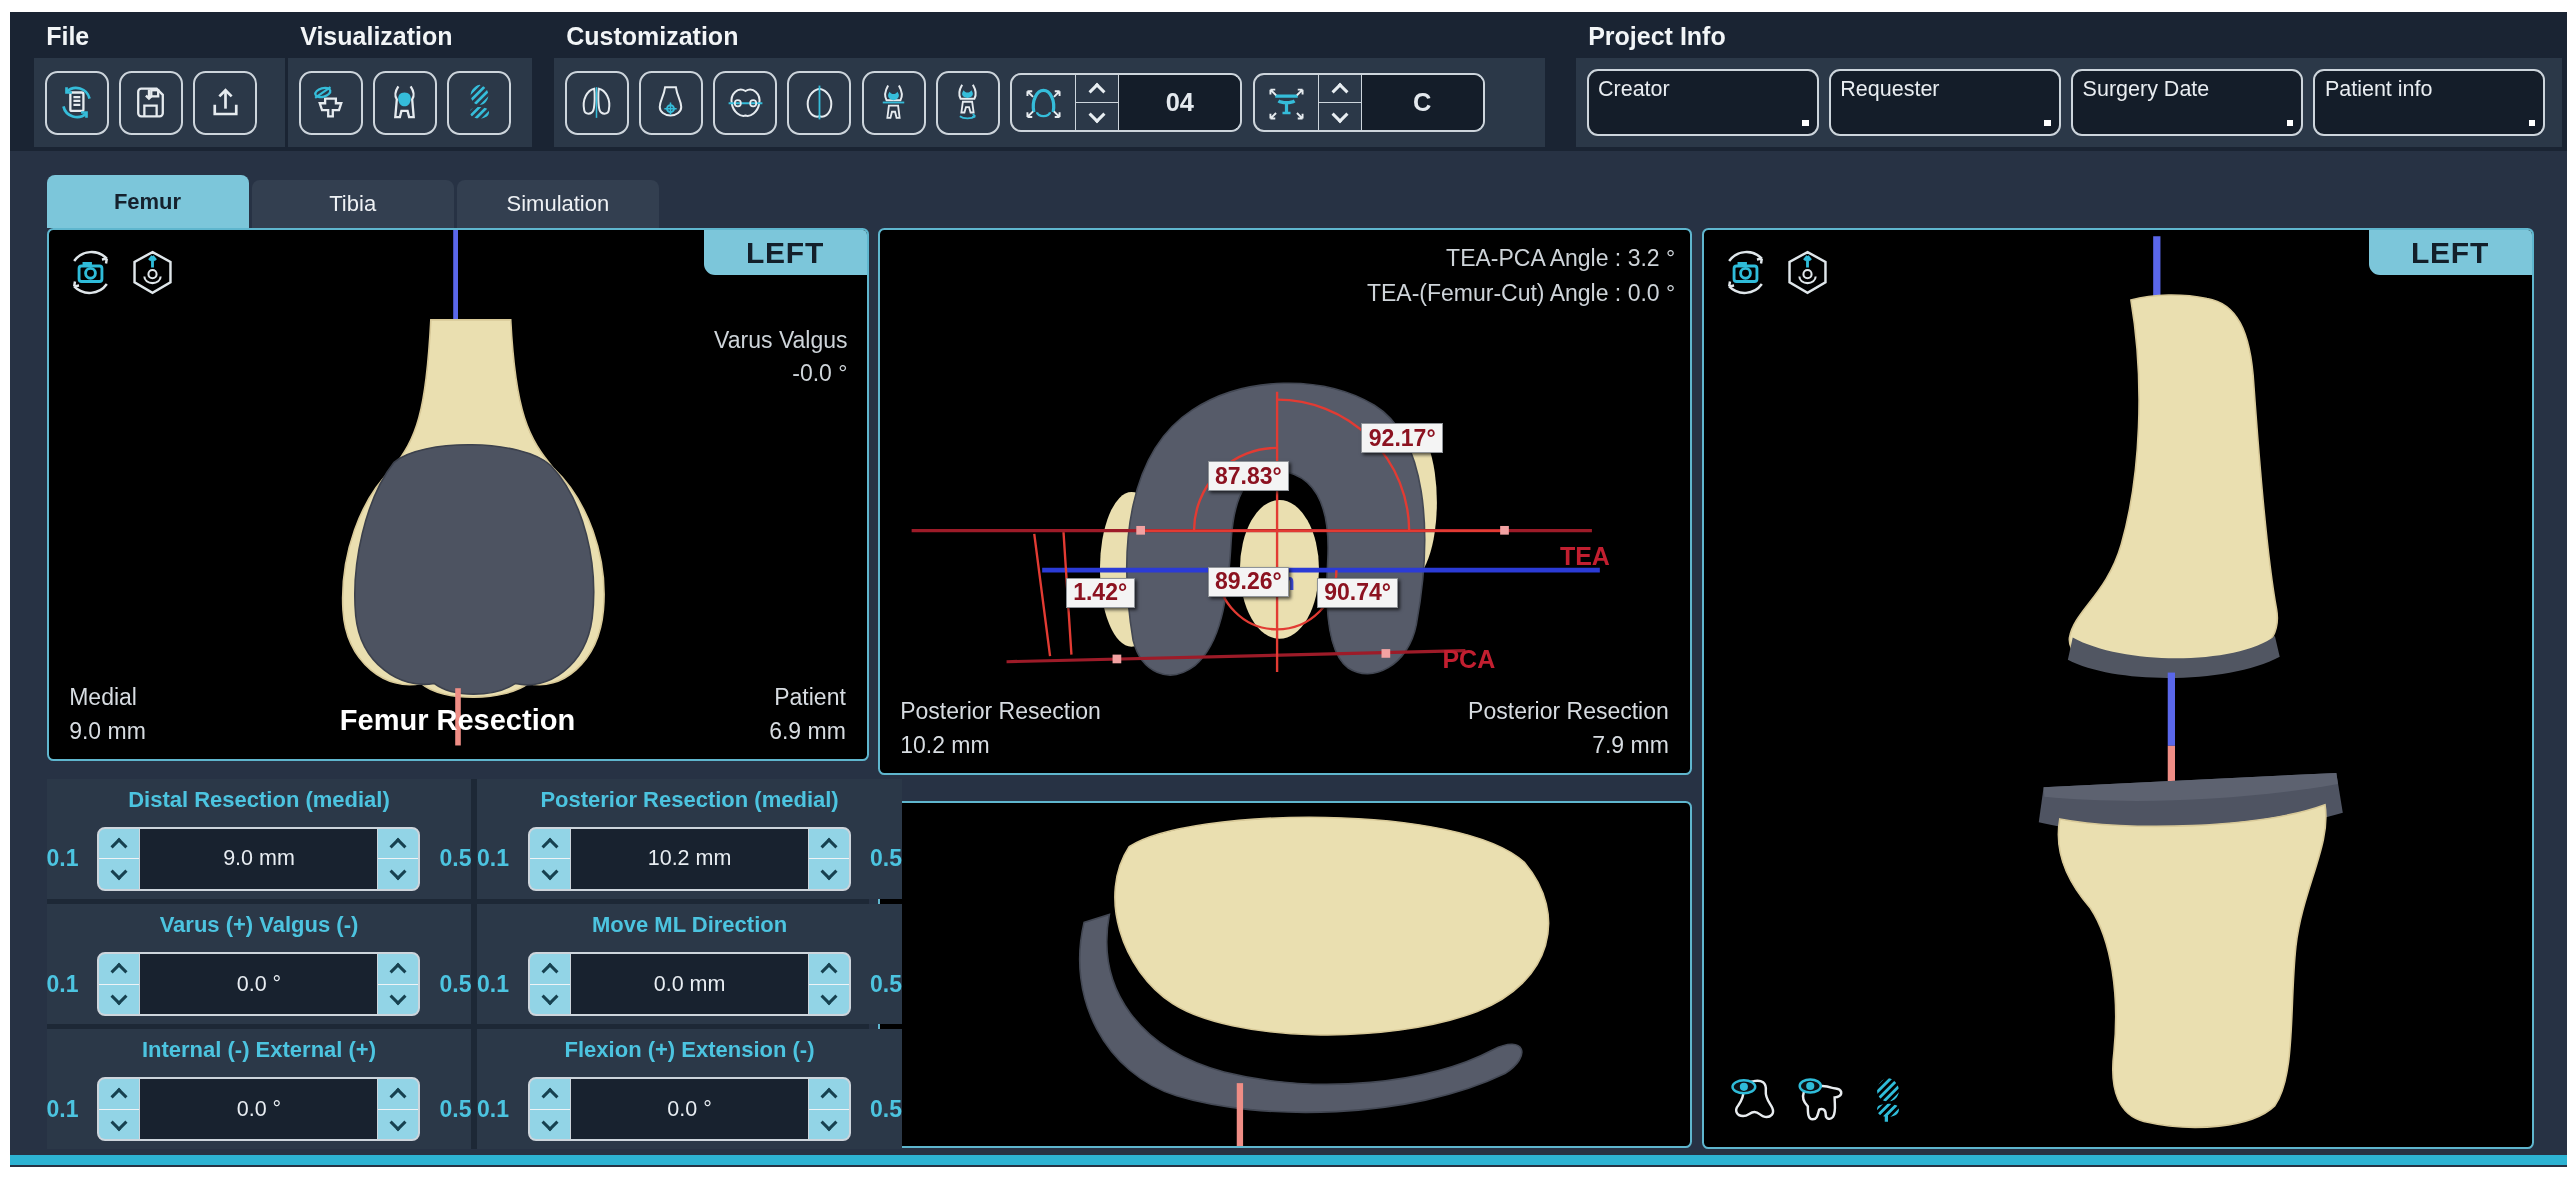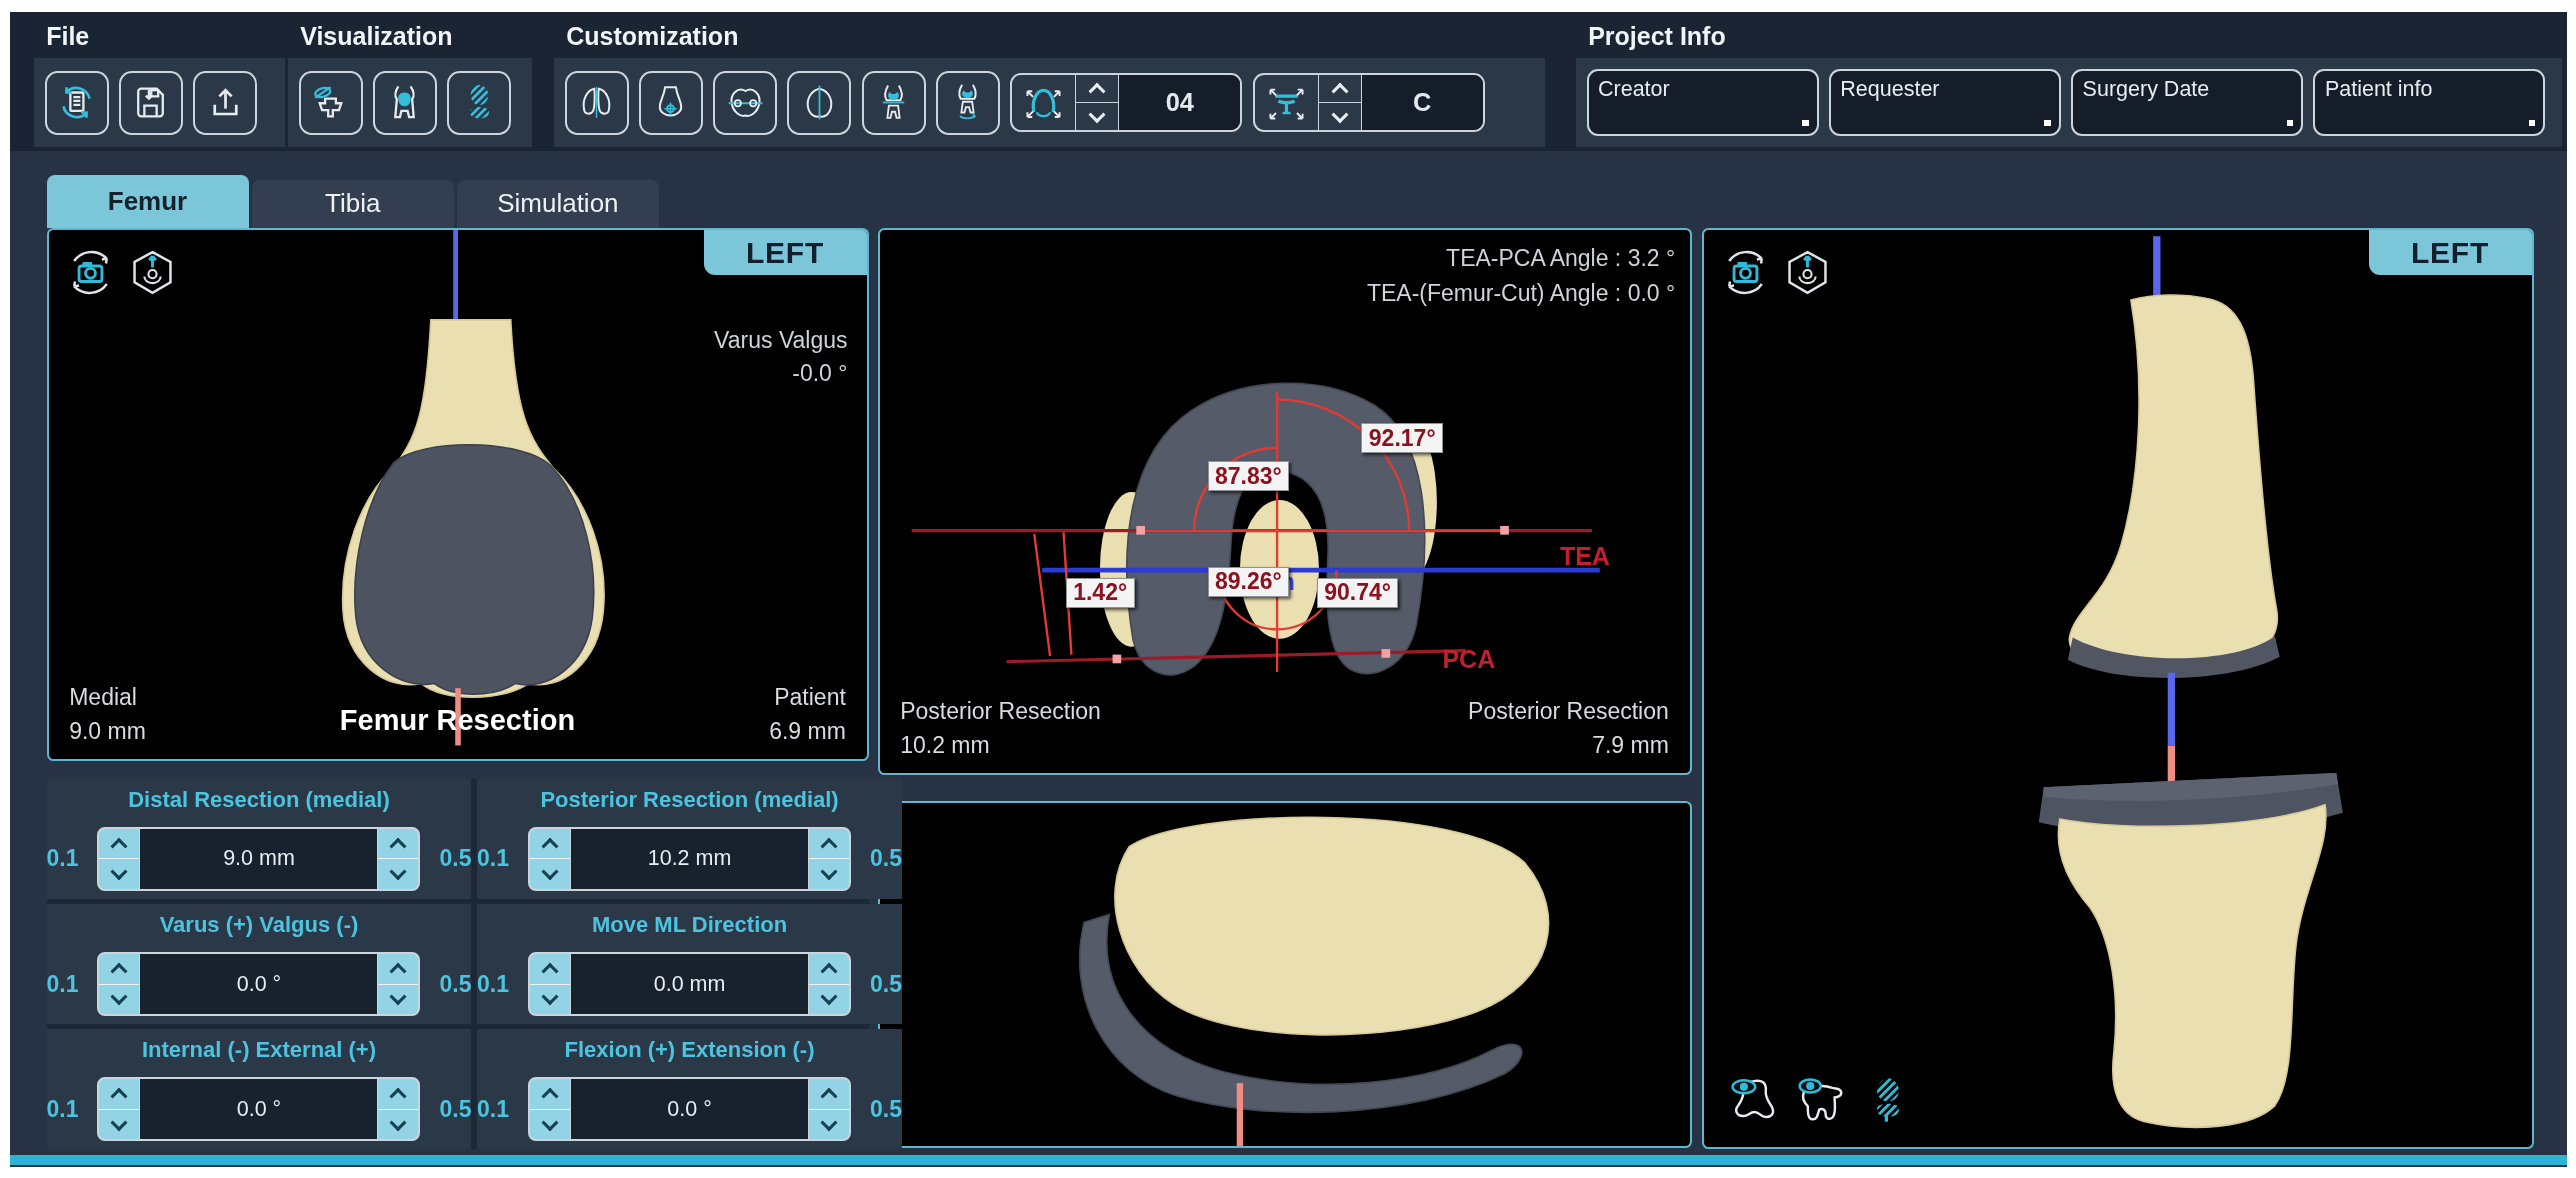--- a/index.html
+++ b/index.html
@@ -27,21 +27,21 @@
   .chev{width:12px;height:12px;border-top:3.2px solid #e8eef2;border-left:3.2px solid #e8eef2;display:inline-block;}
   .chev.dark{border-color:#174150;}
   .chev.up{transform:rotate(45deg) translate(1.6px,1.6px);}
   .chev.down{transform:rotate(225deg) translate(1.6px,1.6px);}
   .pi-field{width:232px;height:67px;border:2.4px solid #cdd5dc;border-radius:11px;background:#141d29;position:relative;flex:0 0 auto;}
   .pi-label{position:absolute;left:9.5px;top:6.4px;color:#e9edf1;font-size:21.5px;}
   .pi-handle{position:absolute;right:8px;bottom:8px;width:6.4px;height:6.4px;background:#ffffff;}
 
   
   .tabs{position:absolute;left:37px;top:163px;height:53px;display:flex;}
-  .tab{width:202px;height:48px;margin-top:4.8px;background:#333f50;color:#eef1f4;font-size:26px;
+  .tab{width:202px;height:48px;margin-top:4.8px;background:#333f50;color:#eef1f4;font-size:22px;
     display:flex;align-items:center;justify-content:center;border-radius:8px 8px 0 0;margin-right:3.2px;border:none;}
   .tab.active{height:53px;margin-top:0;background:#7cc6da;color:#15212d;font-weight:bold;}
 
   
   .vp{position:absolute;background:#000;border:2.4px solid #5fb6ce;border-radius:6.4px;overflow:hidden;}
   #vp-femur{left:37px;top:216px;width:822px;height:533px;}
   #vp-axial{left:868px;top:216px;width:814px;height:547px;}
   #vp-condyle{left:868px;top:789px;width:814px;height:347px;}
   #vp-sagittal{left:1692px;top:216px;width:832px;height:921px;}
   .vp svg.render{position:absolute;left:0;top:0;width:100%;height:100%;}

